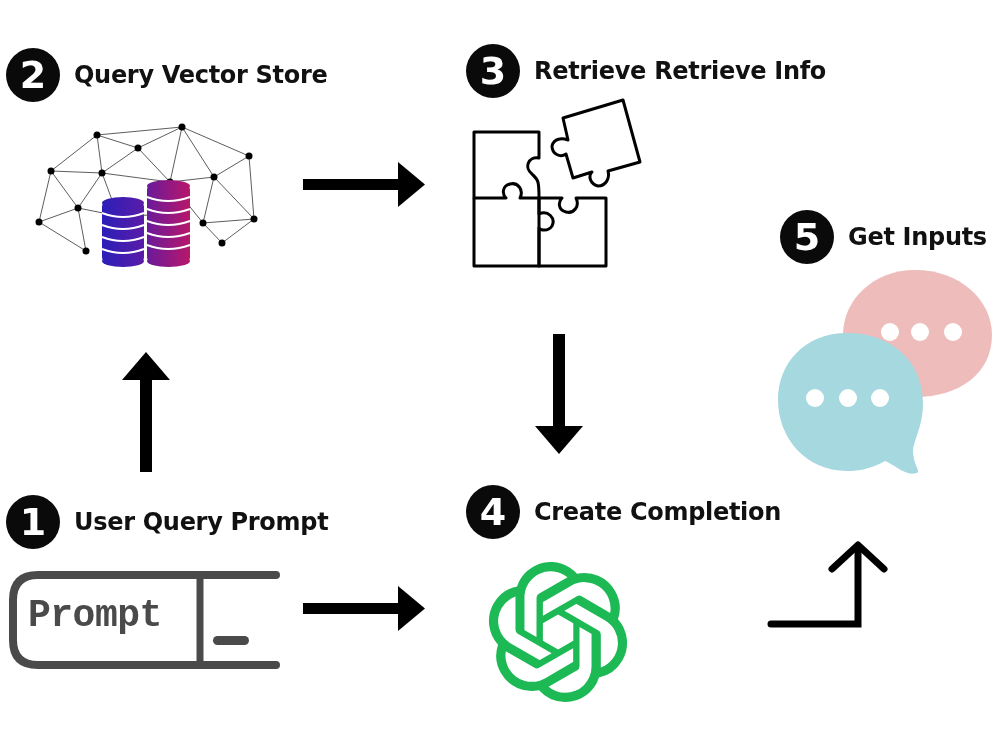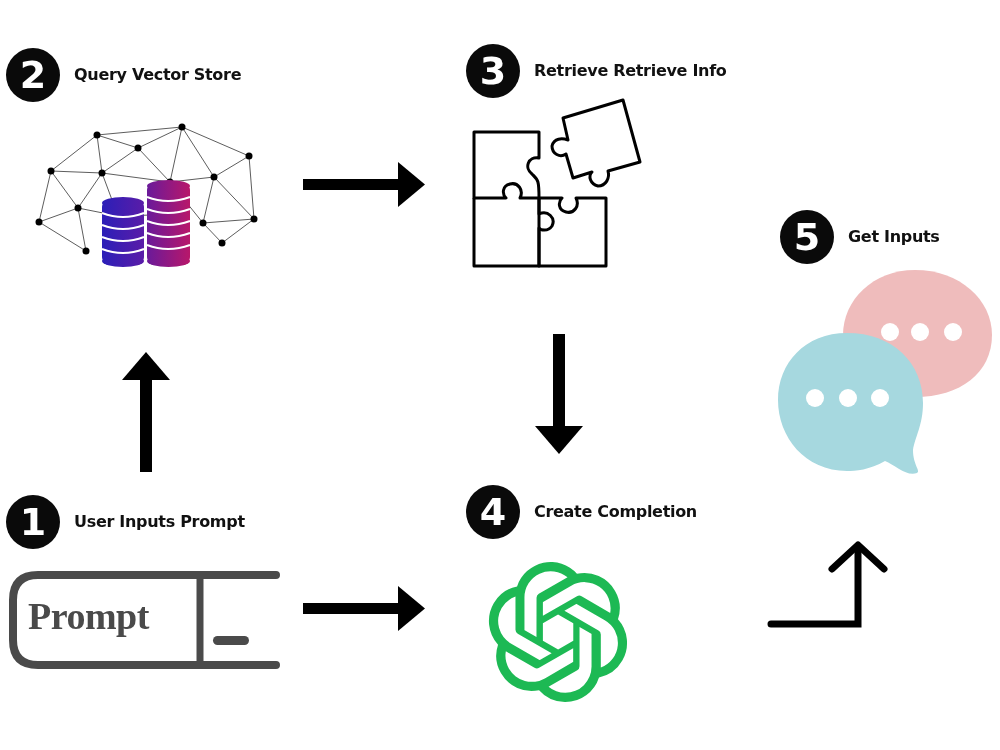--- a/index.html
+++ b/index.html
@@ -2,21 +2,21 @@
 <html><head>
 <meta charset="utf-8">
 <style>
   html, body { margin: 0; padding: 0; background: #ffffff; }
   body { width: 1000px; height: 750px; position: relative; overflow: hidden;
          font-family: "DejaVu Sans", sans-serif; }
   .step { position: absolute; display: flex; align-items: center; }
   .badge { width: 54px; height: 54px; border-radius: 50%; background: #0a0a0a; color: #fff;
            font-family: "DejaVu Sans", sans-serif; font-weight: bold; font-size: 38px;
            display: flex; align-items: center; justify-content: center; flex-shrink: 0; }
-  .label { font-family: "DejaVu Sans", sans-serif; font-weight: bold; font-size: 16px; color: #111;
+  .label { font-family: "DejaVu Sans", sans-serif; font-weight: bold; font-size: 24px; color: #111;
            margin-left: 14px; line-height: 36px; white-space: nowrap; letter-spacing: -0.3px; }
   svg.abs { position: absolute; }
 </style>
 </head>
 <body>
 
 <div class="step" style="left:6px; top:48px;">
   <div class="badge">2</div>
   <div class="label">Query Vector Store</div>
 </div>
@@ -26,21 +26,21 @@
   <div class="label">Retrieve Retrieve Info</div>
 </div>
 
 <div class="step" style="left:780px; top:210px;">
   <div class="badge">5</div>
   <div class="label">Get Inputs</div>
 </div>
 
 <div class="step" style="left:6px; top:495px;">
   <div class="badge">1</div>
-  <div class="label">User Inputs Prompt</div>
+  <div class="label">User Query Prompt</div>
 </div>
 
 <div class="step" style="left:466px; top:485px;">
   <div class="badge">4</div>
   <div style="display:flex; flex-direction:row;">
     <div class="label">Create Completion</div>
   </div>
 </div>
 
 <svg class="abs" style="left:30px; top:100px;" width="230" height="170" viewBox="0 0 230 170">
@@ -169,21 +169,21 @@
 <svg class="abs" style="left:120px; top:350px;" width="52" height="122" viewBox="0 0 52 122">
   <polygon points="26,2 50,30 2,30" fill="#000"></polygon>
   <rect x="20" y="30" width="12" height="92" fill="#000"></rect>
 </svg>
 
 <div style="position:absolute; left:8px; top:570px; width:272px; height:100px;">
   <svg class="abs" style="left:0; top:0;" width="272" height="100" viewBox="0 0 272 100">
     <path d="M268 5 L30 5 Q5 5 5 30 L5 70 Q5 95 30 95 L268 95" fill="none" stroke="#4a4a4a" stroke-width="8" stroke-linecap="round"></path>
     <line x1="192" y1="5" x2="192" y2="95" stroke="#4a4a4a" stroke-width="7"></line>
   </svg>
-  <div style="position:absolute; left:20px; top:24px; font-family:Liberation Serif, serif; font-weight:bold; font-size:38px; color:#4a4a4a; letter-spacing:-0.5px;">Prompt</div>
+  <div style="position:absolute; left:20px; top:24px; font-family:Liberation Mono, monospace; font-weight:bold; font-size:38px; color:#4a4a4a; letter-spacing:-0.5px;">Prompt</div>
   <div style="position:absolute; left:205px; top:66px; width:36px; height:9px; border-radius:5px; background:#4a4a4a;"></div>
 </div>
 
 <svg class="abs" style="left:303px; top:584px;" width="125" height="50" viewBox="0 0 125 50">
   <rect x="0" y="19" width="95" height="11" fill="#000"></rect>
   <polygon points="95,2 122,24.5 95,47" fill="#000"></polygon>
 </svg>
 
 <svg class="abs" style="left:488px; top:562px;" width="140" height="140" viewBox="0 0 24 24">
   <path fill="#1db954" d="M22.28 9.82a5.98 5.98 0 0 0-.52-4.91 6.05 6.05 0 0 0-6.51-2.9A6.07 6.07 0 0 0 4.98 4.18a5.98 5.98 0 0 0-4 2.9 6.05 6.05 0 0 0 .74 7.1 5.98 5.98 0 0 0 .51 4.91 6.05 6.05 0 0 0 6.52 2.9A5.98 5.98 0 0 0 13.26 24a6.06 6.06 0 0 0 5.77-4.21 5.99 5.99 0 0 0 4-2.9 6.06 6.06 0 0 0-.75-7.07zM13.26 22.43a4.48 4.48 0 0 1-2.88-1.04l.14-.08 4.78-2.76a.79.79 0 0 0 .39-.68v-6.74l2.02 1.17a.07.07 0 0 1 .04.05v5.58a4.5 4.5 0 0 1-4.49 4.5zM3.6 18.3a4.47 4.47 0 0 1-.54-3.01l.14.09 4.78 2.76a.77.77 0 0 0 .78 0l5.84-3.37v2.33a.08.08 0 0 1-.03.06L9.74 19.95a4.5 4.5 0 0 1-6.14-1.65zM2.34 7.9a4.49 4.49 0 0 1 2.37-1.97v5.68a.77.77 0 0 0 .39.68l5.81 3.35-2.02 1.17a.08.08 0 0 1-.07 0l-4.83-2.79A4.5 4.5 0 0 1 2.34 7.87zm16.6 3.86L13.1 8.36l2.02-1.16a.08.08 0 0 1 .07 0l4.83 2.79a4.49 4.49 0 0 1-.68 8.1v-5.68a.79.79 0 0 0-.4-.66zm2.01-3.02l-.14-.09-4.77-2.78a.78.78 0 0 0-.79 0L9.41 9.23V6.9a.07.07 0 0 1 .03-.06l4.83-2.79a4.5 4.5 0 0 1 6.68 4.66zM8.31 12.86l-2.02-1.16a.08.08 0 0 1-.04-.06V6.07a4.5 4.5 0 0 1 7.38-3.45l-.14.08-4.78 2.76a.79.79 0 0 0-.39.68zm1.1-2.37l2.6-1.5 2.61 1.5v3l-2.6 1.5-2.61-1.5z"></path>

